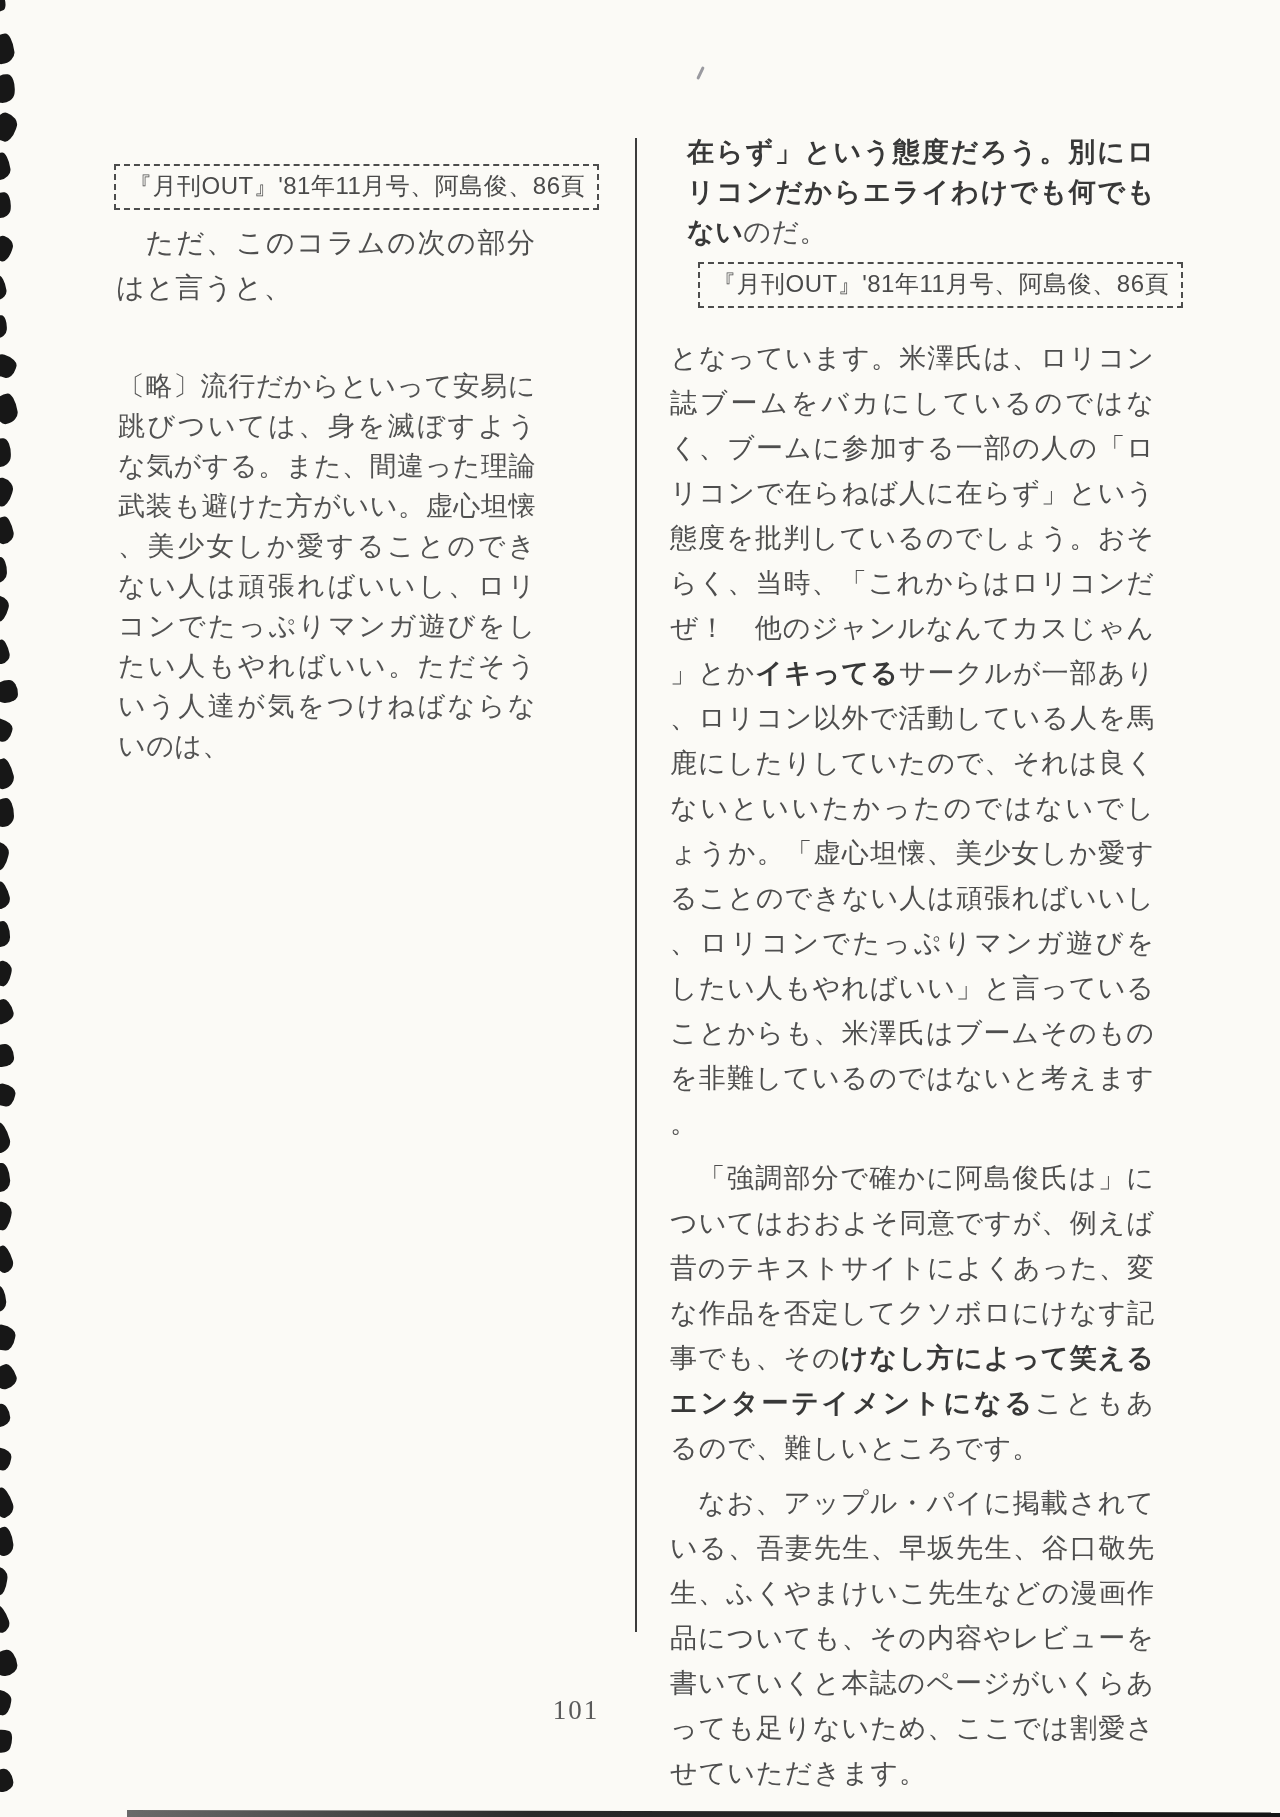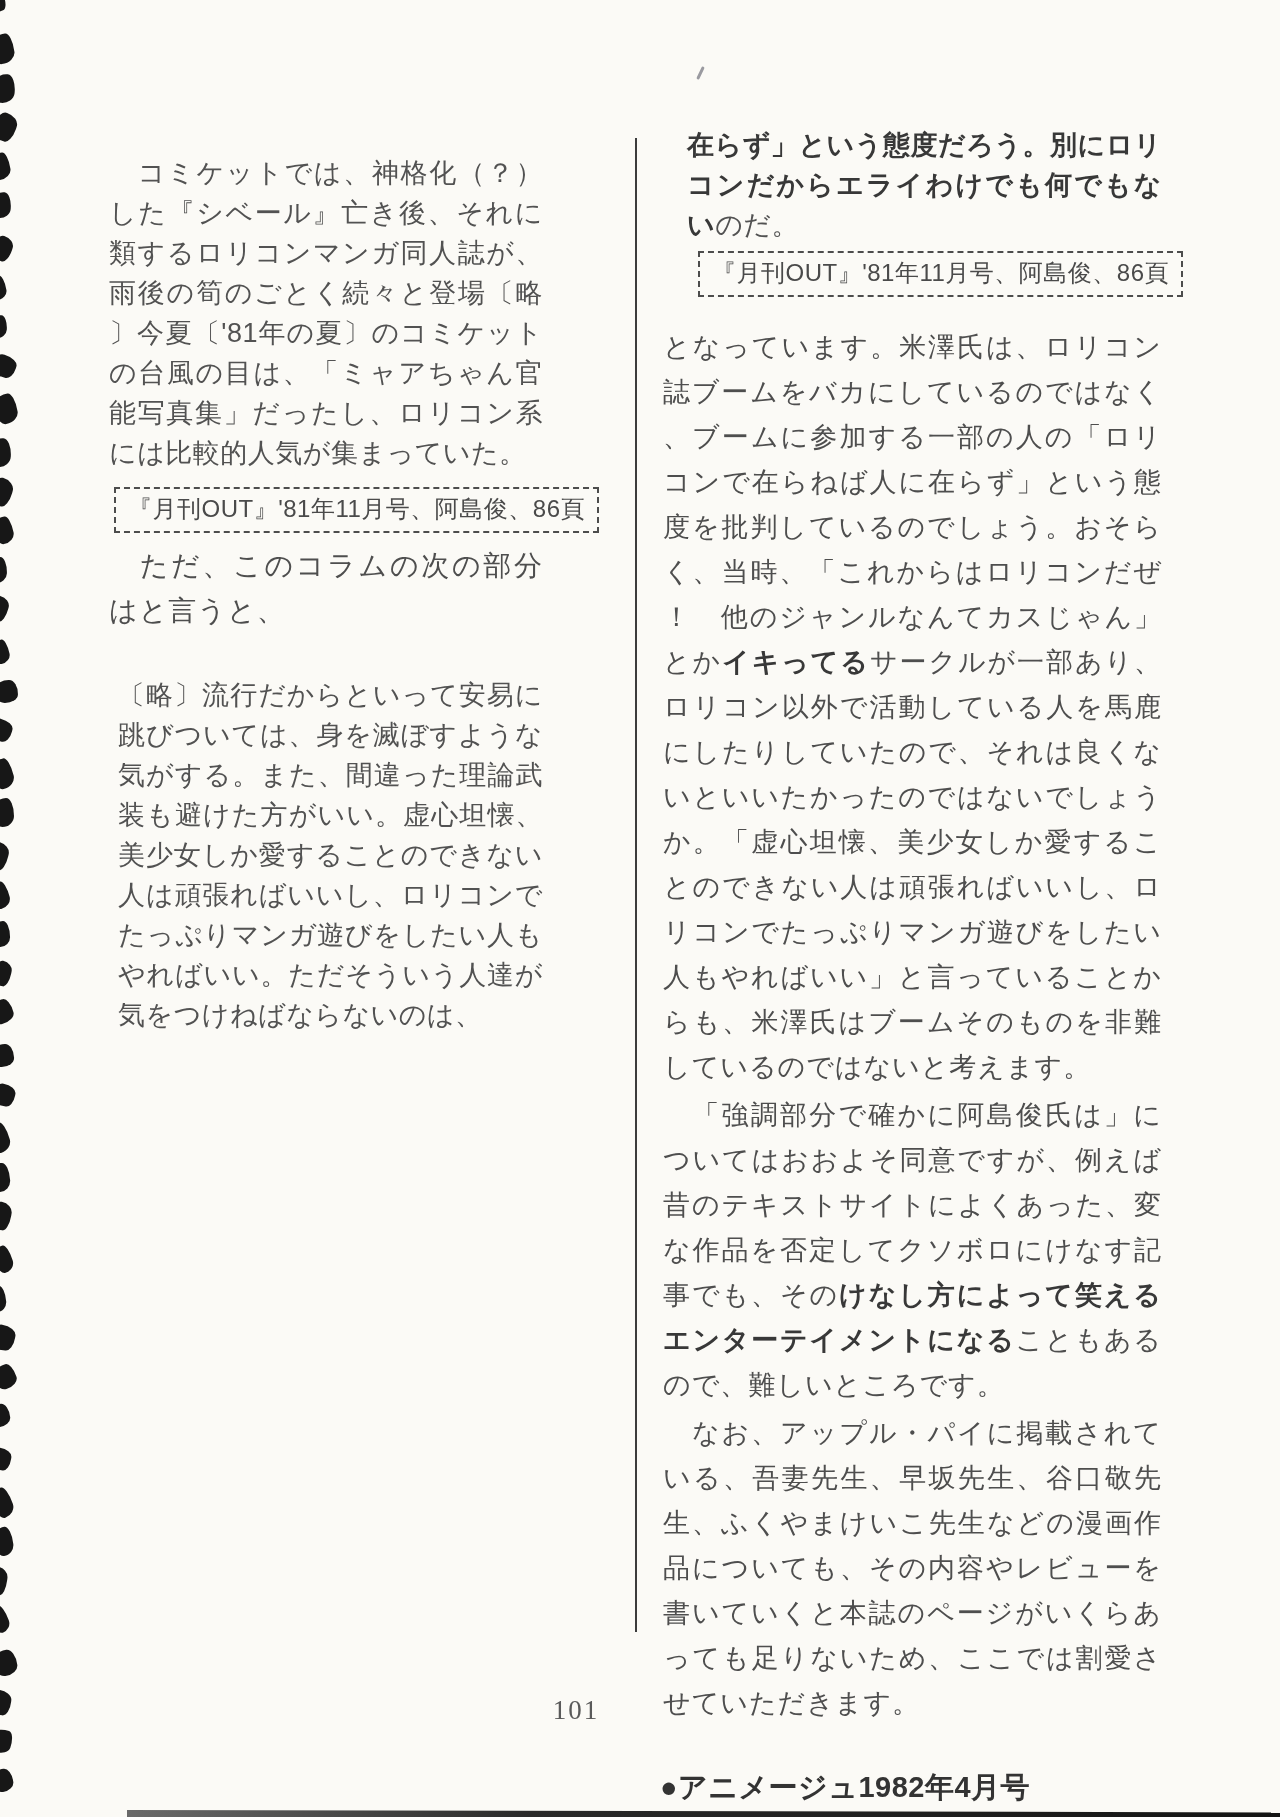--- a/index.html
+++ b/index.html
@@ -25,21 +25,21 @@
   #column-divider{
     position:absolute;left:635px;top:138px;width:2px;height:1494px;
     background:#3c3c3c;z-index:2;
   }
   
   .col{position:absolute;z-index:3;}
   #col-left{left:106px;top:150px;width:440px;}
   #col-right{left:660px;top:122px;width:505px;}
   
   .para{
-    margin:3px;text-align:justify;text-justify:inter-character;
+    margin:10px;text-align:justify;text-justify:inter-character;
     word-break:break-all;line-break:anywhere;
   }
   .font-gothic{
     font-family:"Liberation Sans","DejaVu Sans",sans-serif;
     font-size:27px;line-height:40px;color:#525252;letter-spacing:0.5px;
   }
   .font-mincho{
     font-family:"Liberation Serif","DejaVu Serif",serif;
     font-size:28px;line-height:45px;color:#4e4e4e;letter-spacing:1px;
   }
@@ -130,21 +130,20 @@
     <div class="bind-blob" style="top: 1729.2px; left: -10px; width: 22px; height: 24px; transform: rotate(19deg); border-radius: 70% 30% 58% 42% / 38% 64% 36% 62%;"></div>
     <div class="bind-blob" style="top: 1768.6px; left: -8px; width: 21px; height: 23px; transform: rotate(-8deg);"></div>
   </div>
 
 <div id="scan-speck"></div>
 <div id="bottom-edge"></div>
 
 <div id="column-divider"></div>
 
 <div id="col-left" class="col">
-    <p class="para font-gothic"><span class="seg-plain">　コミケットでは、神格化（？）した『シベール』亡き後、それに類するロリコンマンガ同人誌が、雨後の筍のごとく続々と登場〔略〕今夏〔'81年の夏〕のコミケットの台風の目は、「ミャアちゃん官能写真集」だったし、ロリコン系には比較的人気が集まっていた。</span></p>
     <div class="citation"><span>『月刊OUT』'81年11月号、阿島俊、86頁</span></div>
     <p class="para font-mincho"><span class="seg-plain">　ただ、このコラムの次の部分はと言うと、</span></p>
     <div class="spacer"></div>
     <p class="para font-gothic quote-block"><span class="seg-plain">〔略〕流行だからといって安易に跳びついては、身を滅ぼすような気がする。また、間違った理論武装も避けた方がいい。虚心坦懐、美少女しか愛することのできない人は頑張ればいいし、ロリコンでたっぷりマンガ遊びをしたい人もやればいい。ただそういう人達が気をつけねばならないのは、</span></p>
   </div>
 <div id="col-right" class="col">
     <p class="para font-gothic quote-cont"><span class="seg-bold">在らず」という態度だろう。別にロリコンだからエライわけでも何でもない</span><span class="seg-plain">のだ。</span></p>
     <div class="citation"><span>『月刊OUT』'81年11月号、阿島俊、86頁</span></div>
     <p class="para font-mincho gap-before"><span class="seg-plain">となっています。米澤氏は、ロリコン誌ブームをバカにしているのではなく、ブームに参加する一部の人の「ロリコンで在らねば人に在らず」という態度を批判しているのでしょう。おそらく、当時、「これからはロリコンだぜ！　他のジャンルなんてカスじゃん」とか</span><span class="seg-bold inline-gothic">イキってる</span><span class="seg-plain">サークルが一部あり、ロリコン以外で活動している人を馬鹿にしたりしていたので、それは良くないといいたかったのではないでしょうか。「虚心坦懐、美少女しか愛することのできない人は頑張ればいいし、ロリコンでたっぷりマンガ遊びをしたい人もやればいい」と言っていることからも、米澤氏はブームそのものを非難しているのではないと考えます。</span></p>
     <p class="para font-mincho"><span class="seg-plain">　「強調部分で確かに阿島俊氏は」についてはおおよそ同意ですが、例えば昔のテキストサイトによくあった、変な作品を否定してクソボロにけなす記事でも、その</span><span class="seg-bold inline-gothic">けなし方によって笑えるエンターテイメントになる</span><span class="seg-plain">こともあるので、難しいところです。</span></p>

